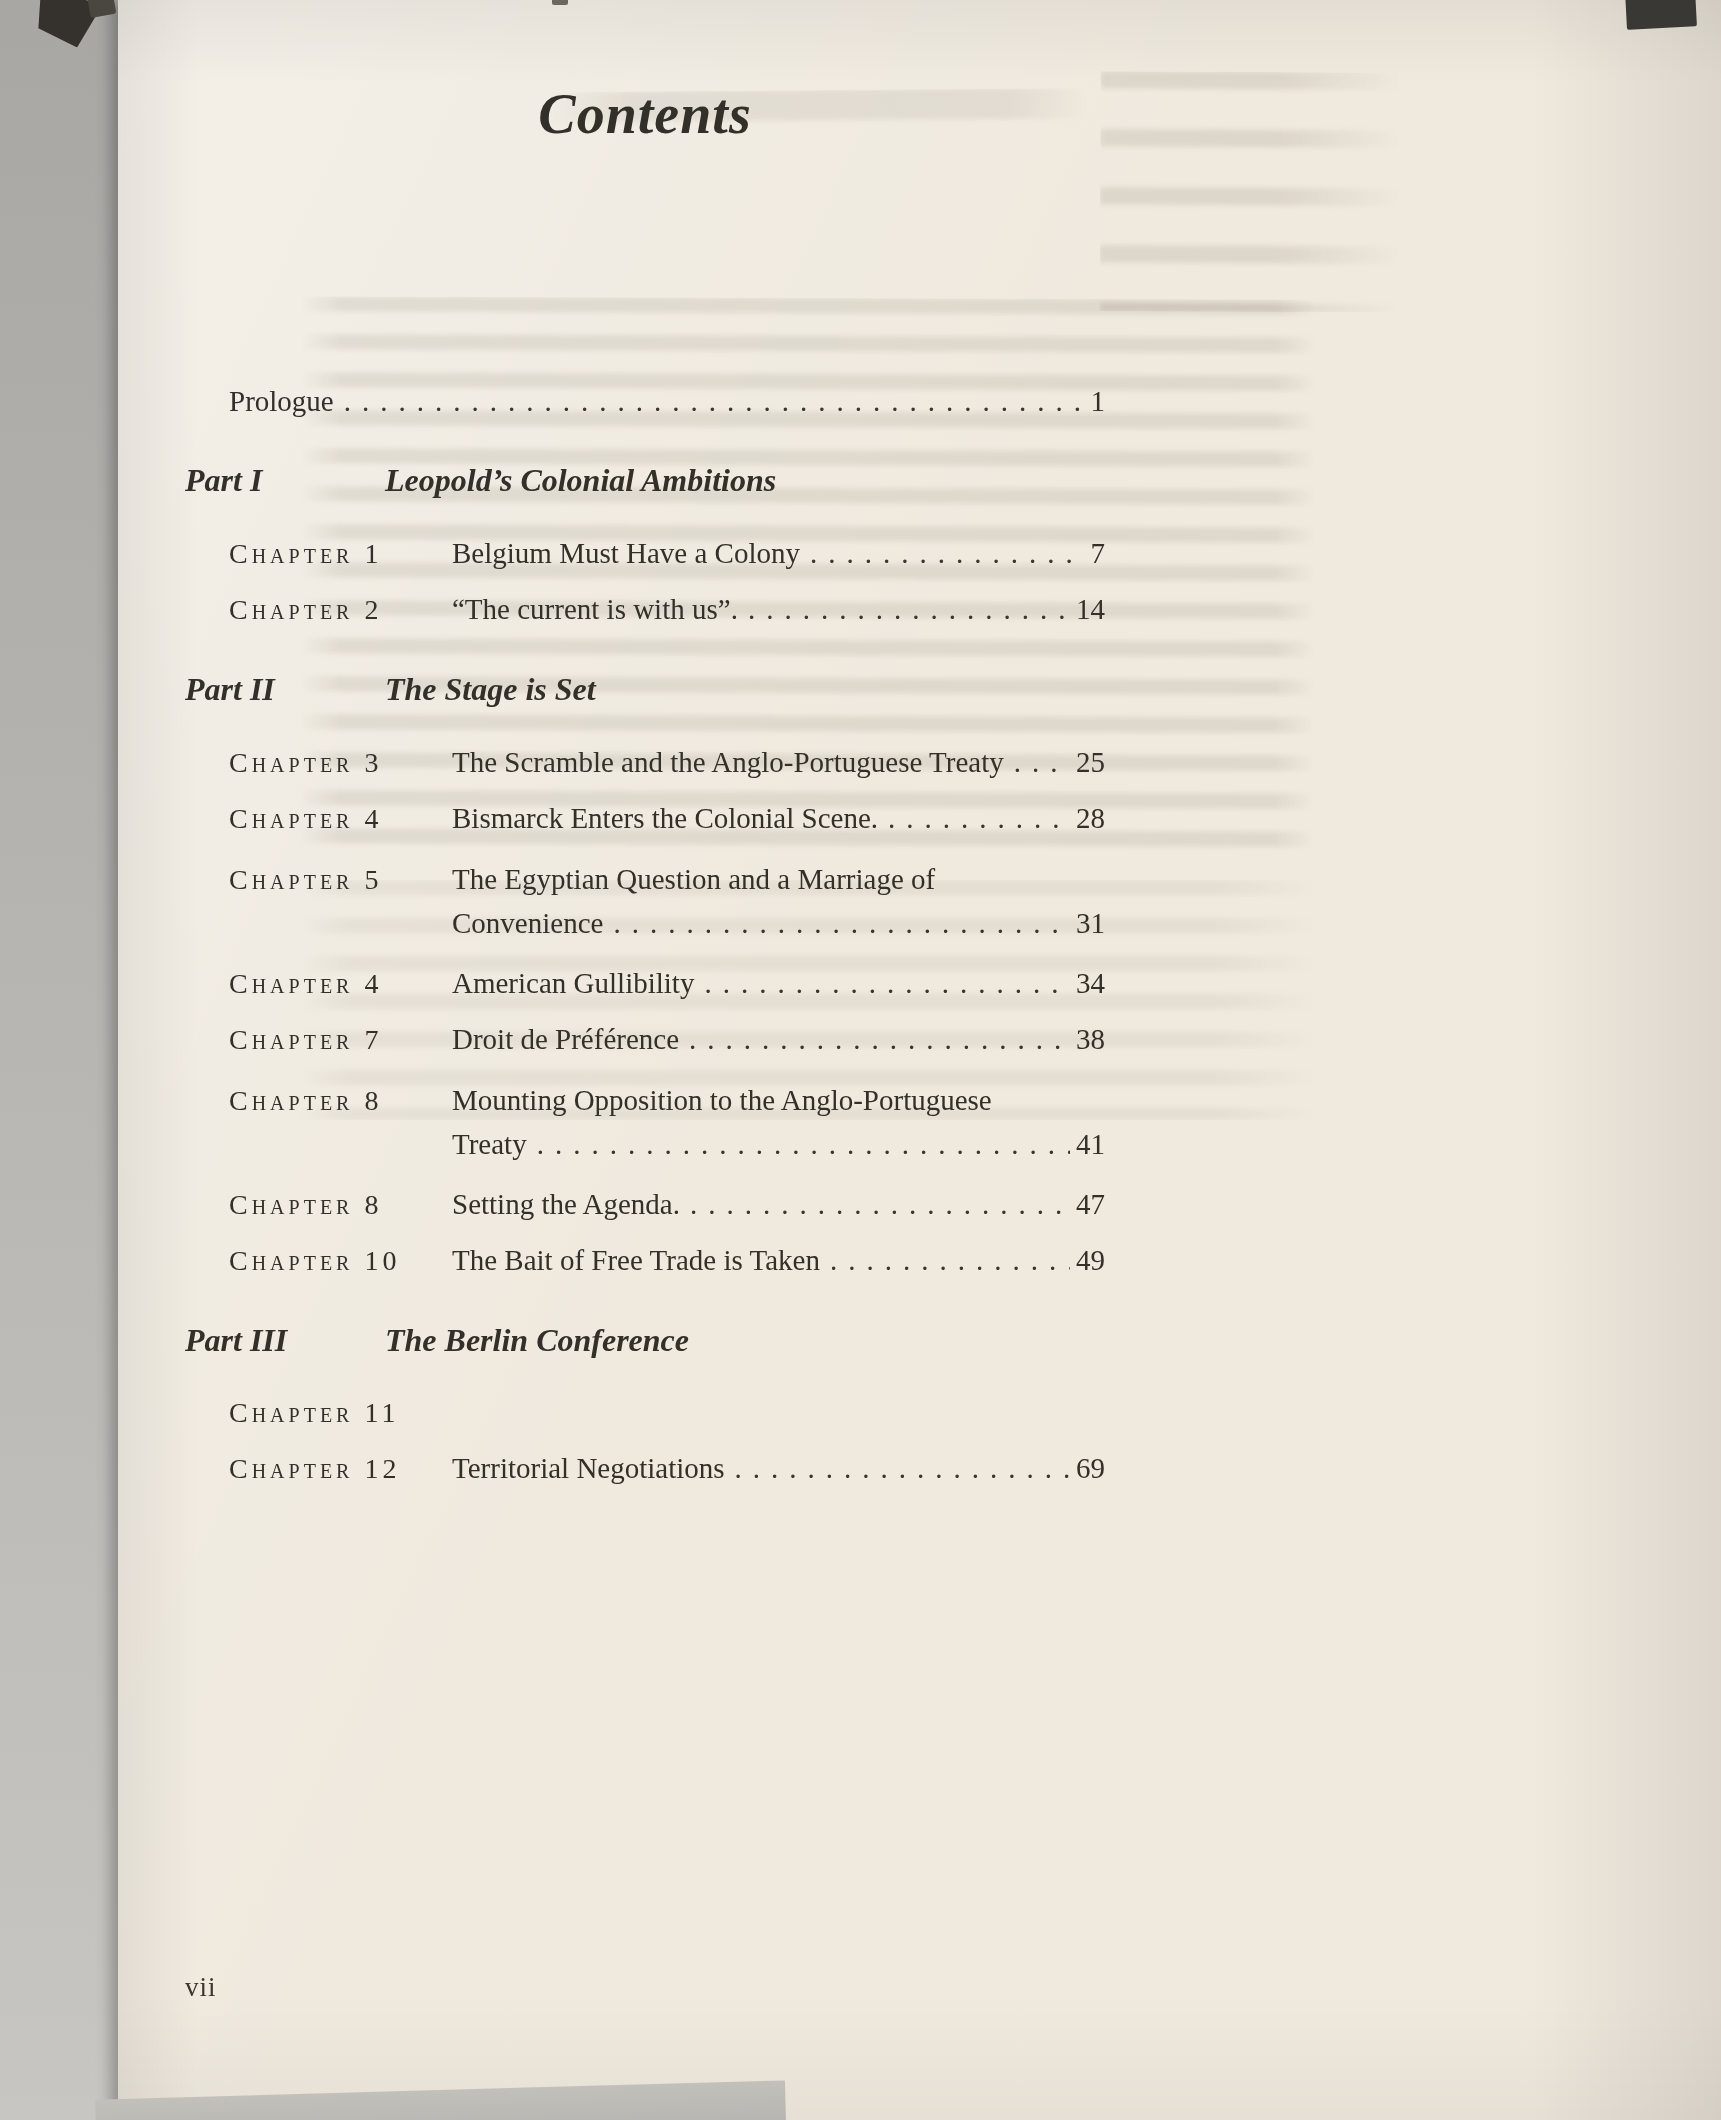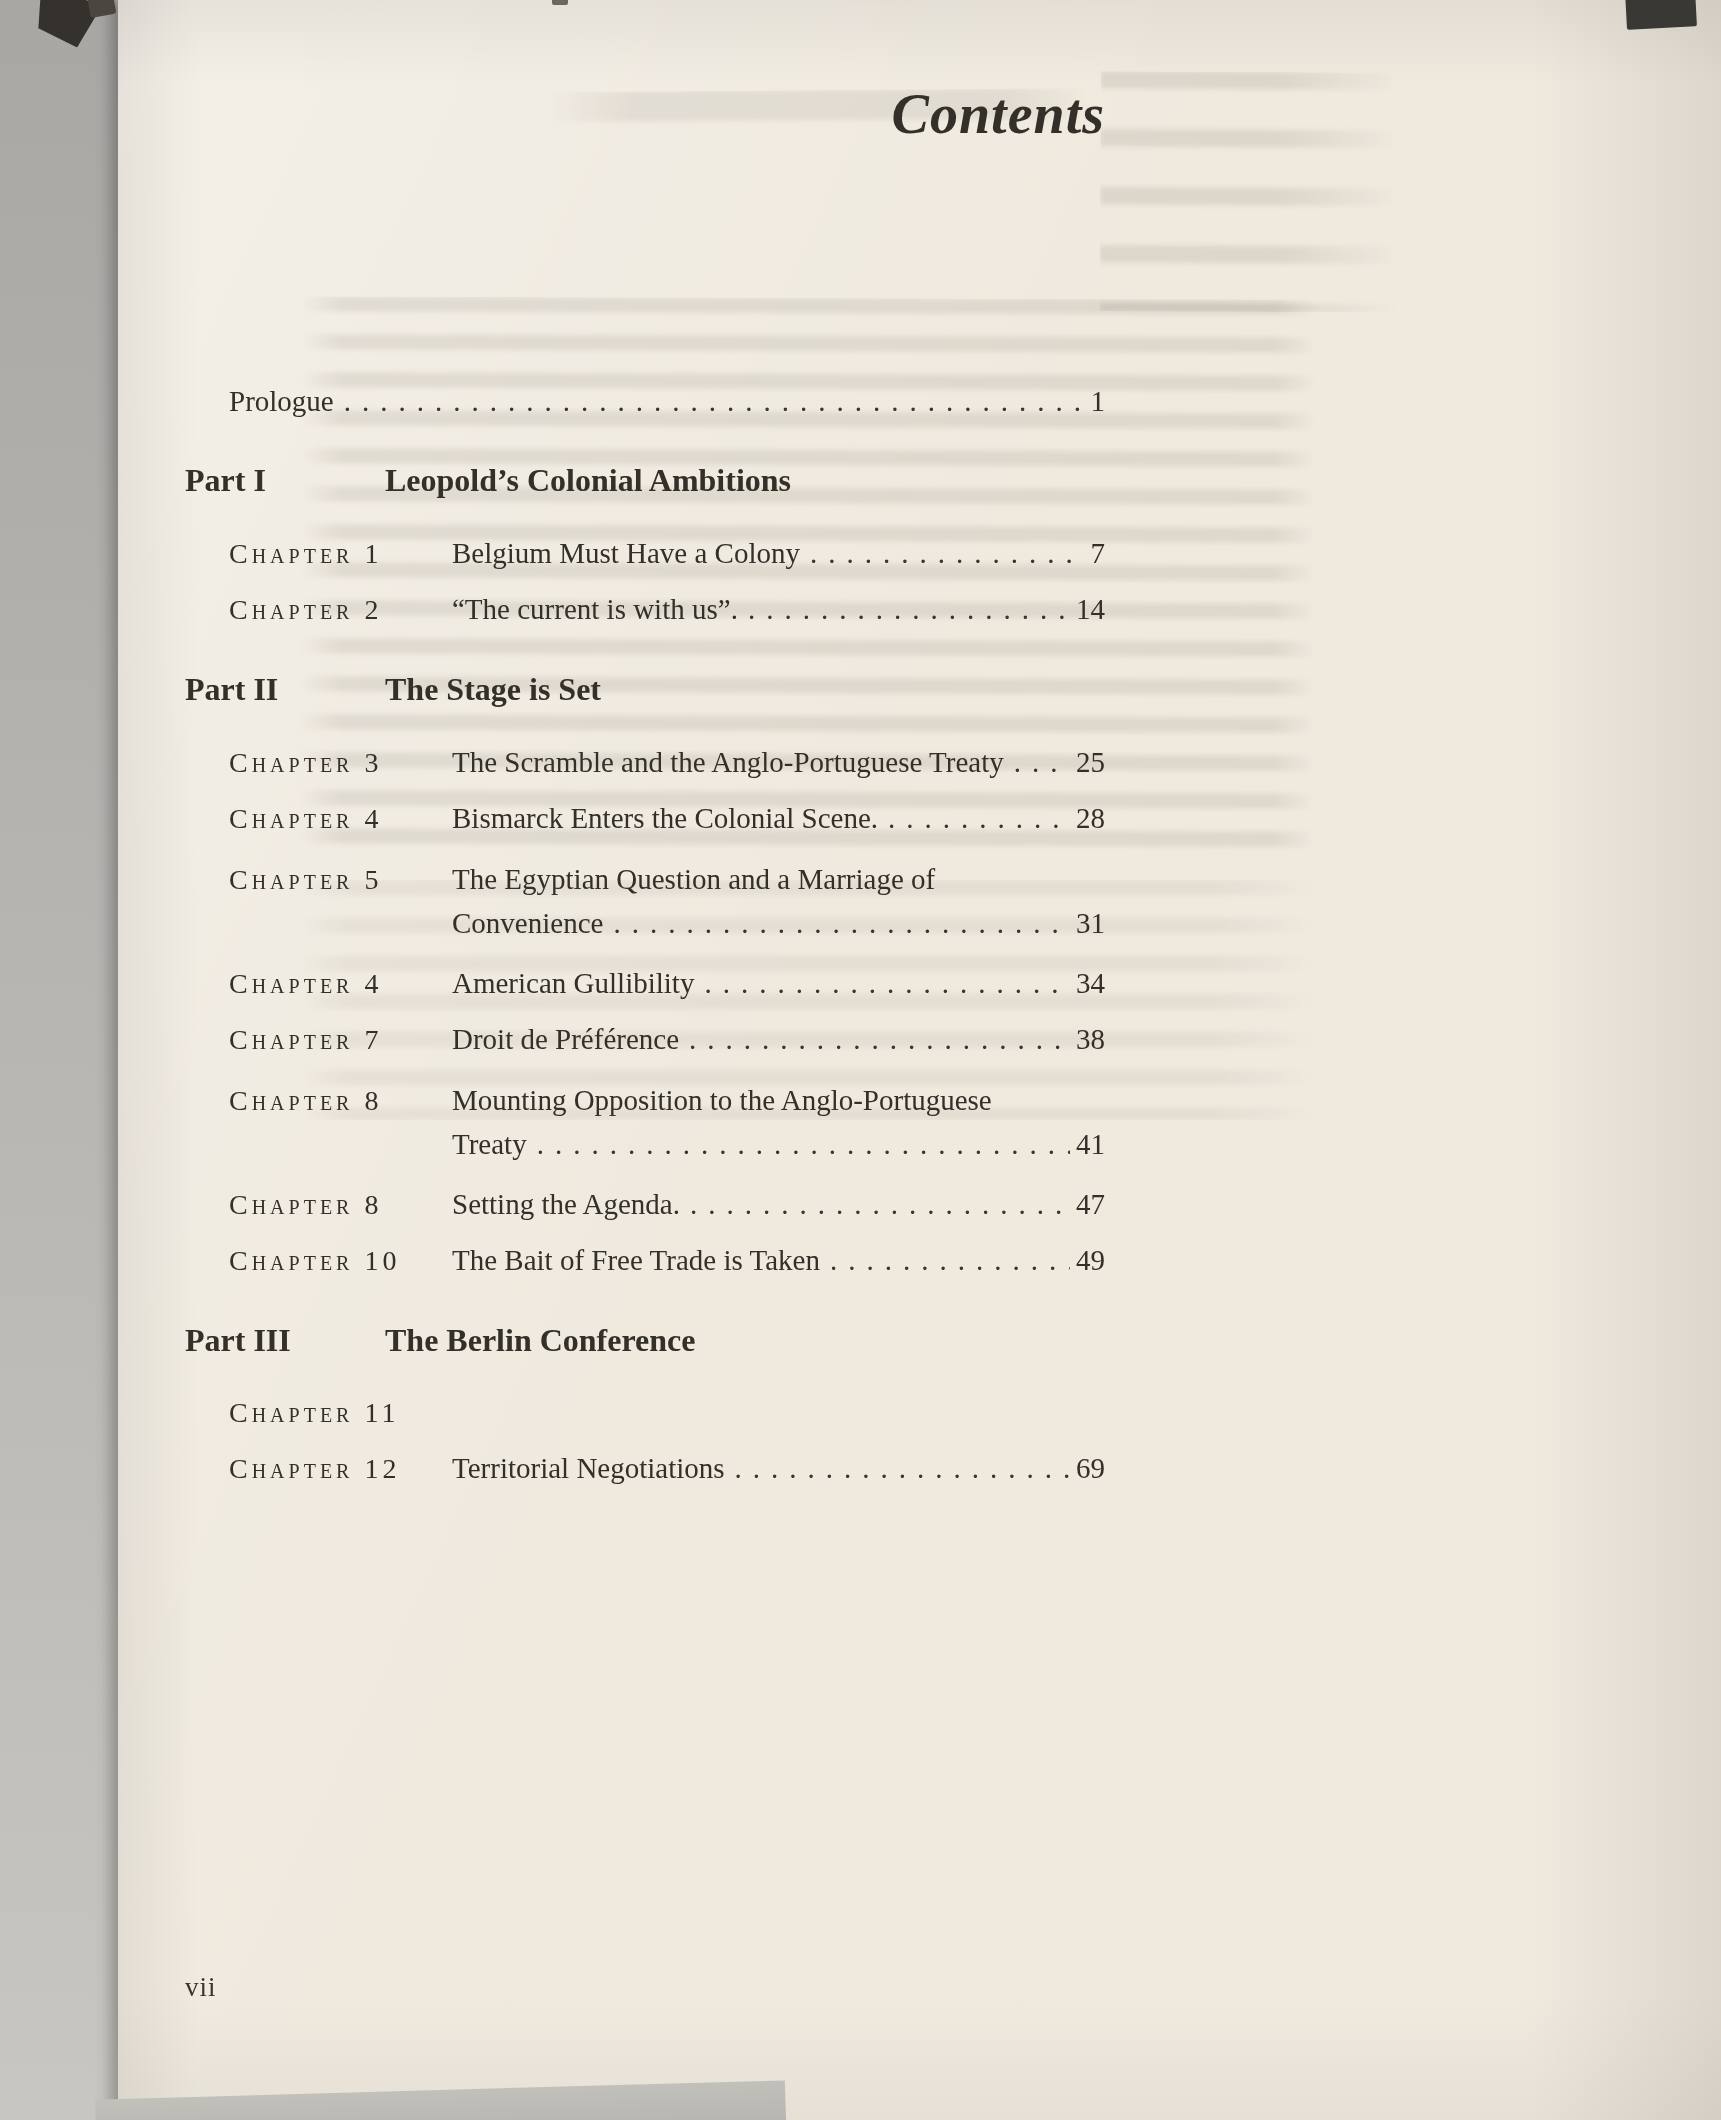--- a/index.html
+++ b/index.html
@@ -91,21 +91,21 @@
   
   .content {
     position: absolute;
     left: 185px;
     top: 0;
     width: 920px;
     color: #33302a;
   }
   .book-title {
     margin-top: 82px;
-    text-align: right;
+    text-align: center;
     font-size: 56px;
     line-height: 64px;
     font-weight: 700;
     font-style: italic;
     letter-spacing: 1px;
   }
   .toc { margin-top: 238px; }
   .row {
     display: flex;
     align-items: baseline;
@@ -143,20 +143,21 @@
   }
   .pg { flex: none; }
   .part-row {
     display: flex;
     align-items: baseline;
     margin-top: 42px;
     margin-bottom: 36px;
     font-size: 32px;
     line-height: 40px;
     font-weight: 700;
+    font-style: italic;
   }
   .part-label { flex: none; width: 200px; }
   .prologue-row { margin-bottom: 0; }
   .footer {
     position: absolute;
     left: 185px;
     width: 920px;
     top: 1972px;
     text-align: left;
     font-size: 27px;

